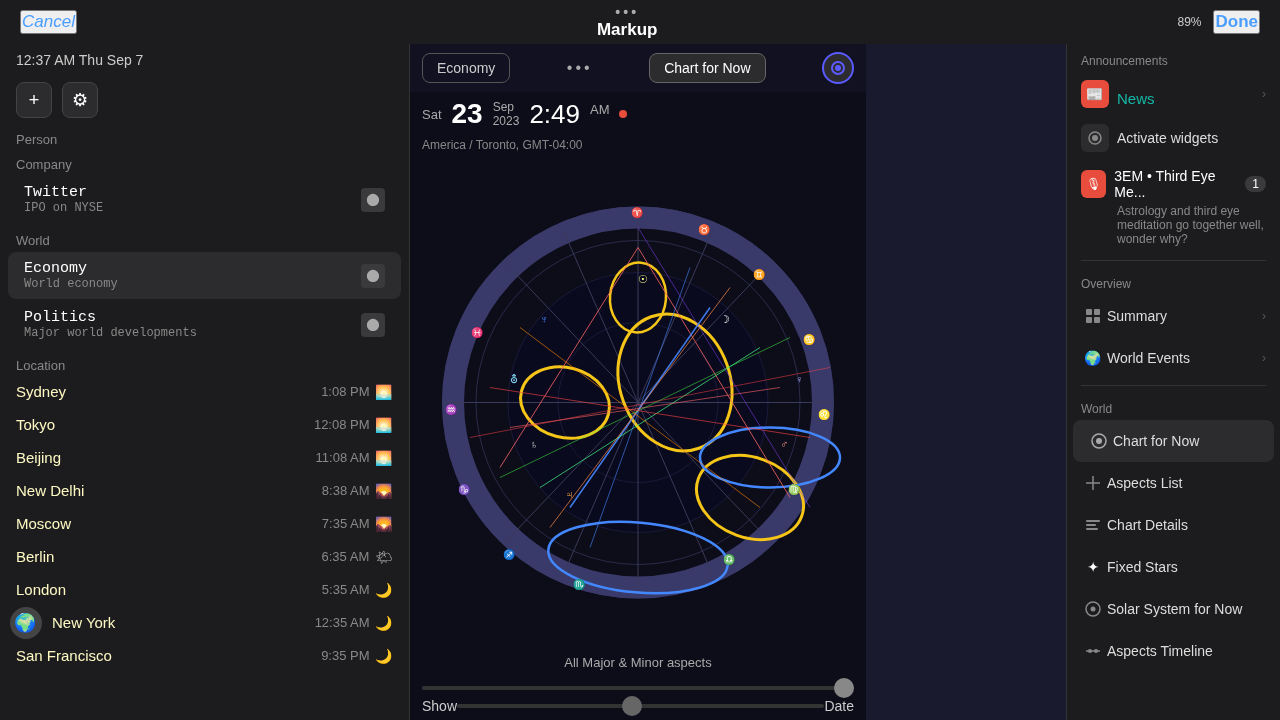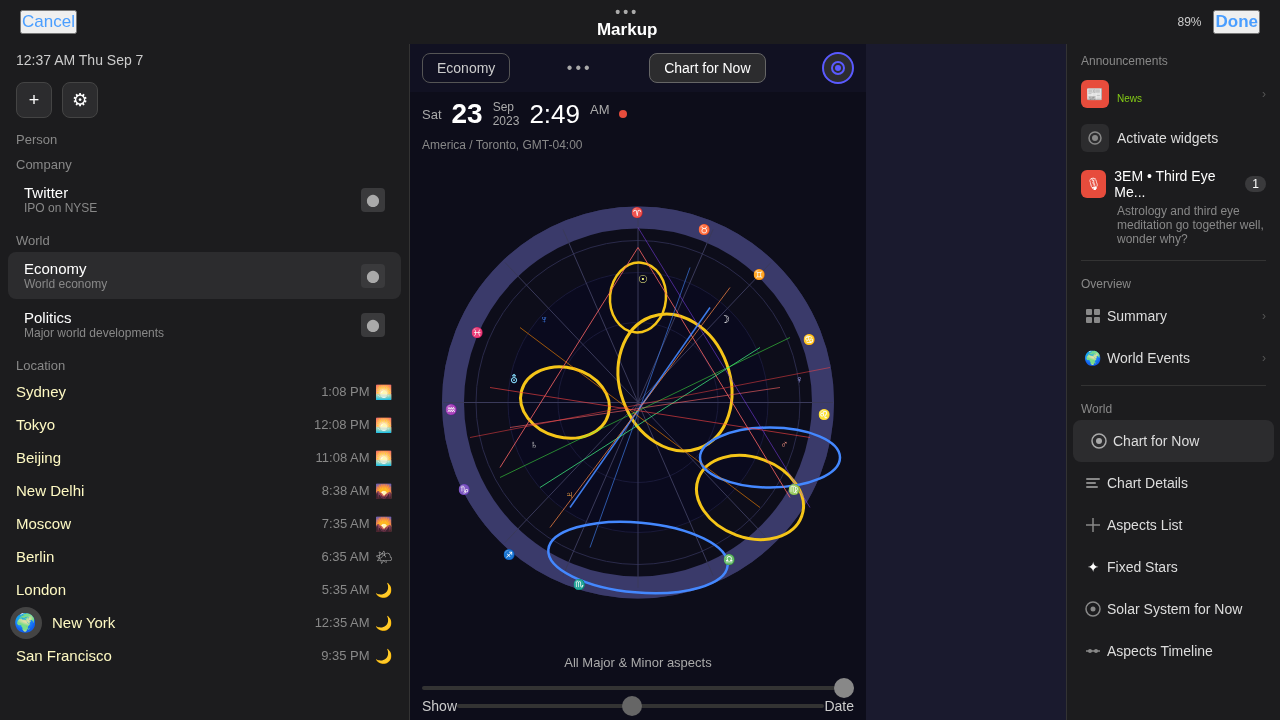--- a/index.html
+++ b/index.html
@@ -22,20 +22,21 @@
       display: flex;
       align-items: center;
       justify-content: space-between;
       padding: 0 20px;
       z-index: 100;
     }
     .top-bar-cancel {
       color: #4a9eff;
       font-size: 17px;
       cursor: pointer;
+      font-style: italic;
     }
     .top-bar-title {
       color: #fff;
       font-size: 17px;
       font-weight: 600;
       display: flex;
       flex-direction: column;
       align-items: center;
     }
     .top-bar-dots {
@@ -95,20 +96,21 @@
     }
 
     .sidebar-item {
       padding: 8px 16px;
       display: flex;
       align-items: center;
       justify-content: space-between;
       cursor: pointer;
       border-radius: 8px;
       margin: 2px 8px;
+      font-family: Liberation Mono, monospace;
     }
 
     .sidebar-item.active {
       background: #2c2c2e;
     }
 
     .sidebar-item-info {
       display: flex;
       flex-direction: column;
     }
@@ -394,22 +396,22 @@
       height: 28px;
       background: #e74c3c;
       border-radius: 6px;
       display: flex;
       align-items: center;
       justify-content: center;
       font-size: 14px;
     }
 
     .news-label {
-      font-size: 10px;
-      color: #84cc16;
+      font-size: 15px;
+      color: #14b8a6;
       font-weight: 500;
       margin-top: 8px;
     }
 
     .news-arrow {
       margin-left: auto;
       color: #555;
       font-size: 12px;
     }
 
@@ -813,36 +815,36 @@
         <circle cx="9" cy="9" r="7" stroke="#aaa" stroke-width="1.5"></circle>
         <circle cx="9" cy="9" r="3" fill="#aaa"></circle>
       </svg>
     </div>
     <span class="right-item-label">Chart for Now</span>
   </div>
 
   <div class="right-item">
     <div class="right-item-icon">
       <svg width="18" height="18" viewBox="0 0 18 18" fill="none">
+        <line x1="2" y1="9" x2="16" y2="9" stroke="#888" stroke-width="1.5"></line>
+        <line x1="9" y1="2" x2="9" y2="16" stroke="#888" stroke-width="1.5"></line>
+      </svg>
+    </div>
+    <span class="right-item-label">Aspects List</span>
+  </div>
+
+  <div class="right-item">
+    <div class="right-item-icon">
+      <svg width="18" height="18" viewBox="0 0 18 18" fill="none">
         <rect x="2" y="4" width="14" height="2" rx="1" fill="#888"></rect>
         <rect x="2" y="8" width="10" height="2" rx="1" fill="#888"></rect>
         <rect x="2" y="12" width="12" height="2" rx="1" fill="#888"></rect>
       </svg>
     </div>
     <span class="right-item-label">Chart Details</span>
-  </div>
-
-  <div class="right-item">
-    <div class="right-item-icon">
-      <svg width="18" height="18" viewBox="0 0 18 18" fill="none">
-        <line x1="2" y1="9" x2="16" y2="9" stroke="#888" stroke-width="1.5"></line>
-        <line x1="9" y1="2" x2="9" y2="16" stroke="#888" stroke-width="1.5"></line>
-      </svg>
-    </div>
-    <span class="right-item-label">Aspects List</span>
   </div>
 
   <div class="right-item">
     <div class="right-item-icon">✦</div>
     <span class="right-item-label">Fixed Stars</span>
   </div>
 
   <div class="right-item">
     <div class="right-item-icon">
       <svg width="18" height="18" viewBox="0 0 18 18" fill="none">

